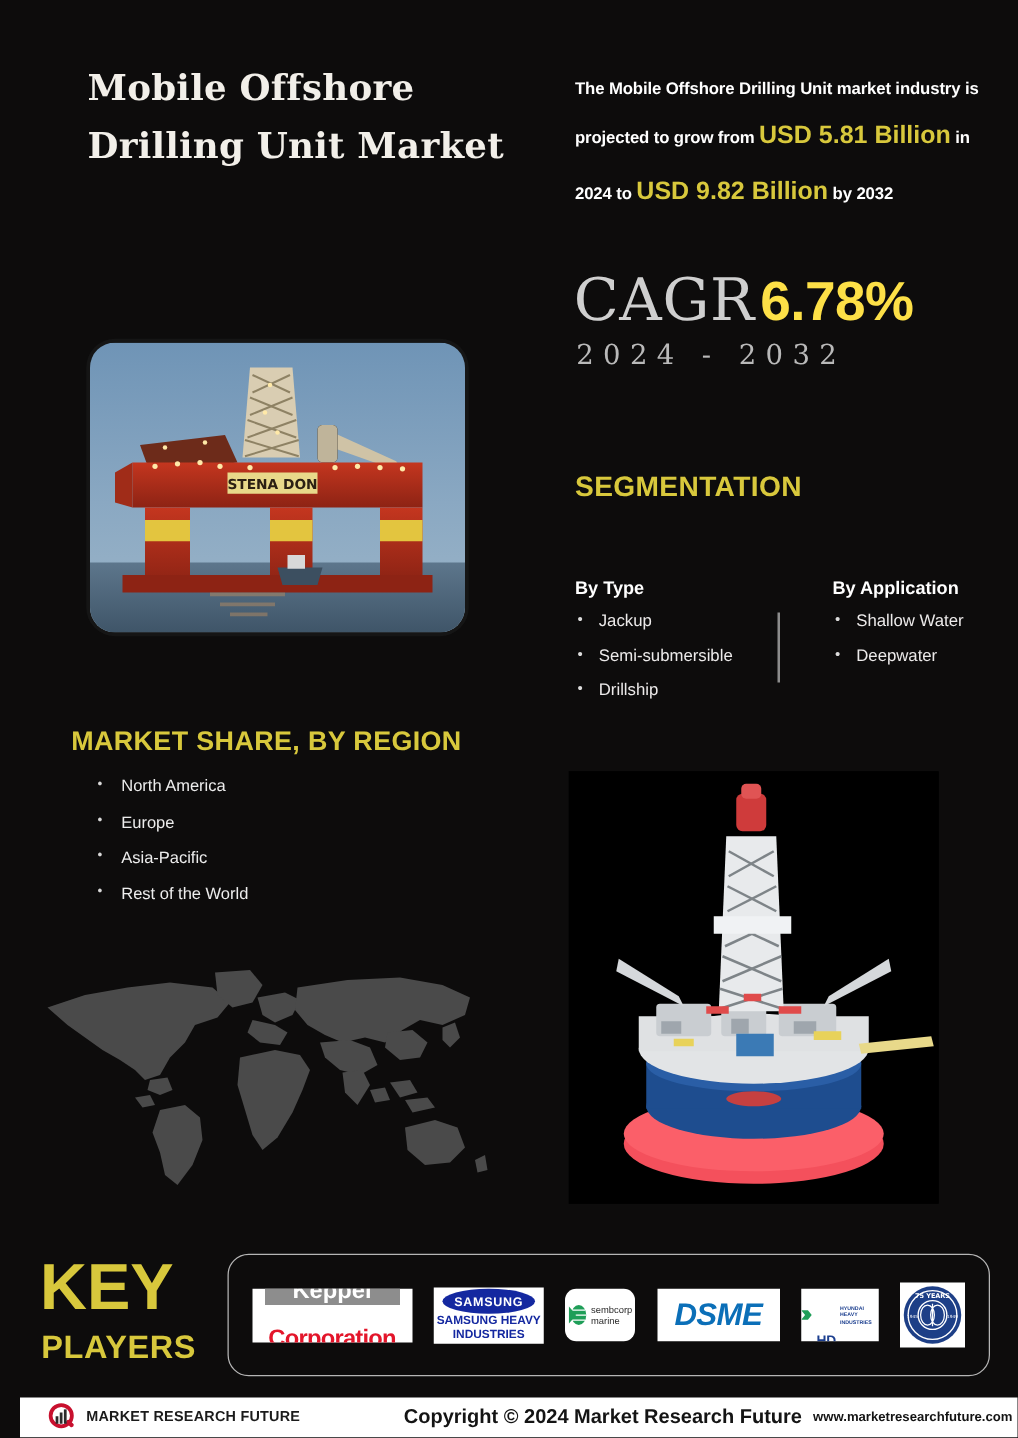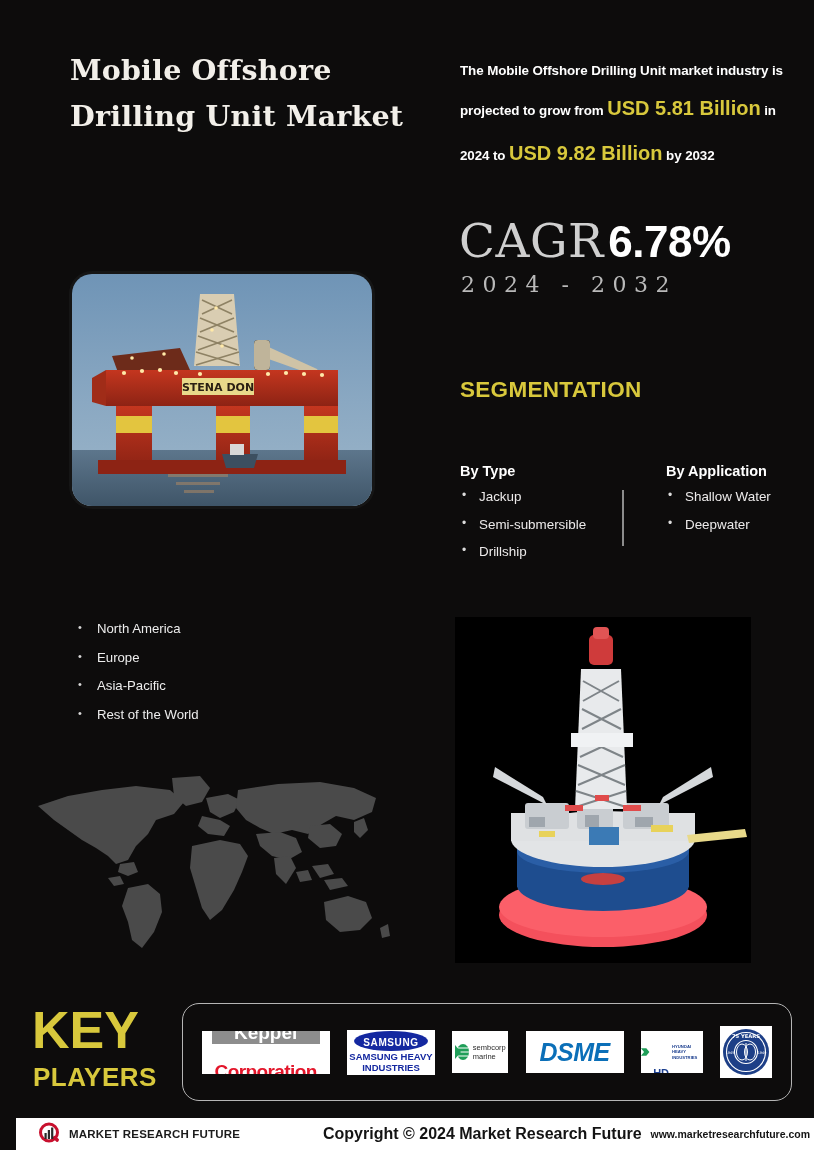--- a/index.html
+++ b/index.html
@@ -27,21 +27,21 @@
   }
   .intro .hl{color:#d8c83c;font-size:20px;letter-spacing:0;}
 
   
   .cagr{position:absolute;left:459px;top:213px;white-space:nowrap;}
   .cagr-word{
     font-family:"DejaVu Serif","Liberation Serif",serif;
     font-size:47px;font-weight:400;color:#cfcfcf;letter-spacing:.5px;
   }
   .cagr-val{
-    font-size:44px;font-weight:bold;color:#ffffff;
+    font-size:44px;font-weight:bold;color:#fde047;
     font-family:"Liberation Sans",sans-serif;letter-spacing:-.5px;
   }
   .cagr-years{
     position:absolute;left:461px;top:272px;
     font-family:"DejaVu Serif","Liberation Serif",serif;
     font-size:22px;color:#b9b9b9;letter-spacing:7.5px;
   }
 
   
   .seg-head{
@@ -254,20 +254,21 @@
     <div class="seg-col b">
       <div class="seg-title">By Application</div>
       <ul class="seg-list">
         <li>Shallow Water</li>
         <li>Deepwater</li>
       </ul>
     </div>
   </div>
   <div class="seg-div"></div>
 
+  <div class="share-head">MARKET SHARE, BY REGION</div>
   <ul class="region-list">
     <li>North America</li>
     <li>Europe</li>
     <li>Asia-Pacific</li>
     <li>Rest of the World</li>
   </ul>
 
   <div class="worldmap">
     <svg width="400" height="200" viewBox="0 0 400 200" xmlns="http://www.w3.org/2000/svg">
       <g fill="#4a4a4a">
@@ -387,21 +388,21 @@
     <div class="logo" style="width:88px;height:45px;flex-direction:column;gap:1px;">
       <div style="background:#1428a0;border-radius:50%;padding:1px 9px;">
         <span style="color:#fff;font-size:10px;font-weight:bold;letter-spacing:.6px;">SAMSUNG</span>
       </div>
       <div style="color:#1428a0;font-size:9.5px;font-weight:bold;line-height:1.12;text-align:center;">
         <div>SAMSUNG HEAVY</div>
         <div>INDUSTRIES</div>
       </div>
     </div>
 
-    <div class="logo" style="width:56px;height:42px;gap:3px;">
+    <div class="logo" style="width:56px;height:42px;gap:3px;border-radius:9px;">
       <svg width="15" height="19" viewBox="0 0 15 19">
         <ellipse cx="8" cy="9" rx="6" ry="8" fill="#1f9e58"></ellipse>
         <g stroke="#fff" stroke-width="1" fill="none">
           <line x1="2" y1="5" x2="13" y2="5"></line>
             <line x1="1" y1="9" x2="14" y2="9"></line>
           <line x1="2" y1="13" x2="13" y2="13"></line>
         </g>
         <path d="M0,2 L6,9 L0,16 Z" fill="#1f9e58"></path>
       </svg>
       <div style="color:#2b2b2b;font-size:7.5px;line-height:1.25;">

